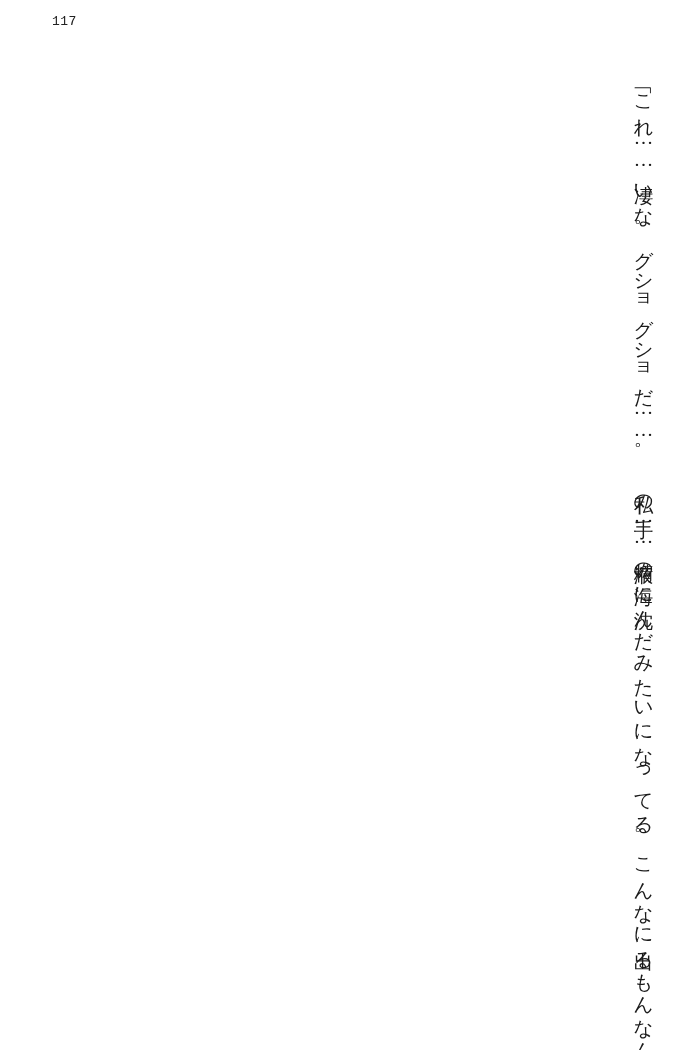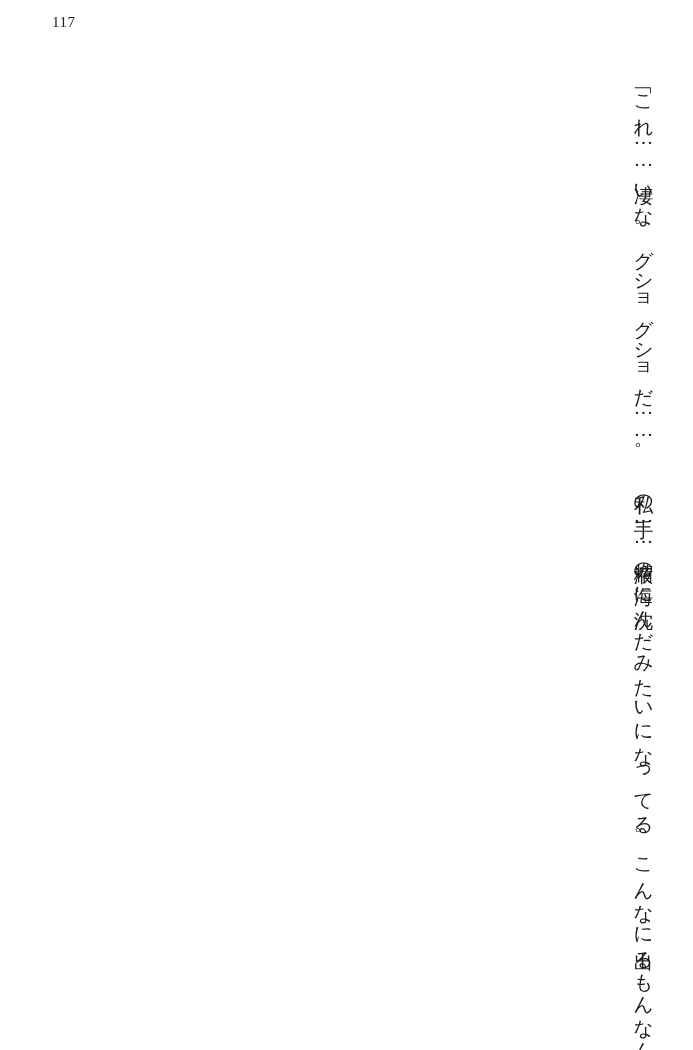--- a/index.html
+++ b/index.html
@@ -18,24 +18,24 @@
   .page {
     position: relative;
     width: 693px;
     height: 1050px;
     box-sizing: border-box;
   }
   .page-number {
     position: absolute;
     top: 14px;
     left: 52px;
-    font-size: 15px;
+    font-size: 13px;
     letter-spacing: 0.5px;
     color: #222;
-    font-family: Liberation Serif, serif;
+    font-family: Liberation Mono, monospace;
   }
   .text-body {
     position: absolute;
     top: 62px;
     left: 40px;
     right: 34px;
     height: 940px;
     writing-mode: vertical-rl;
     text-orientation: upright;
     direction: ltr;

